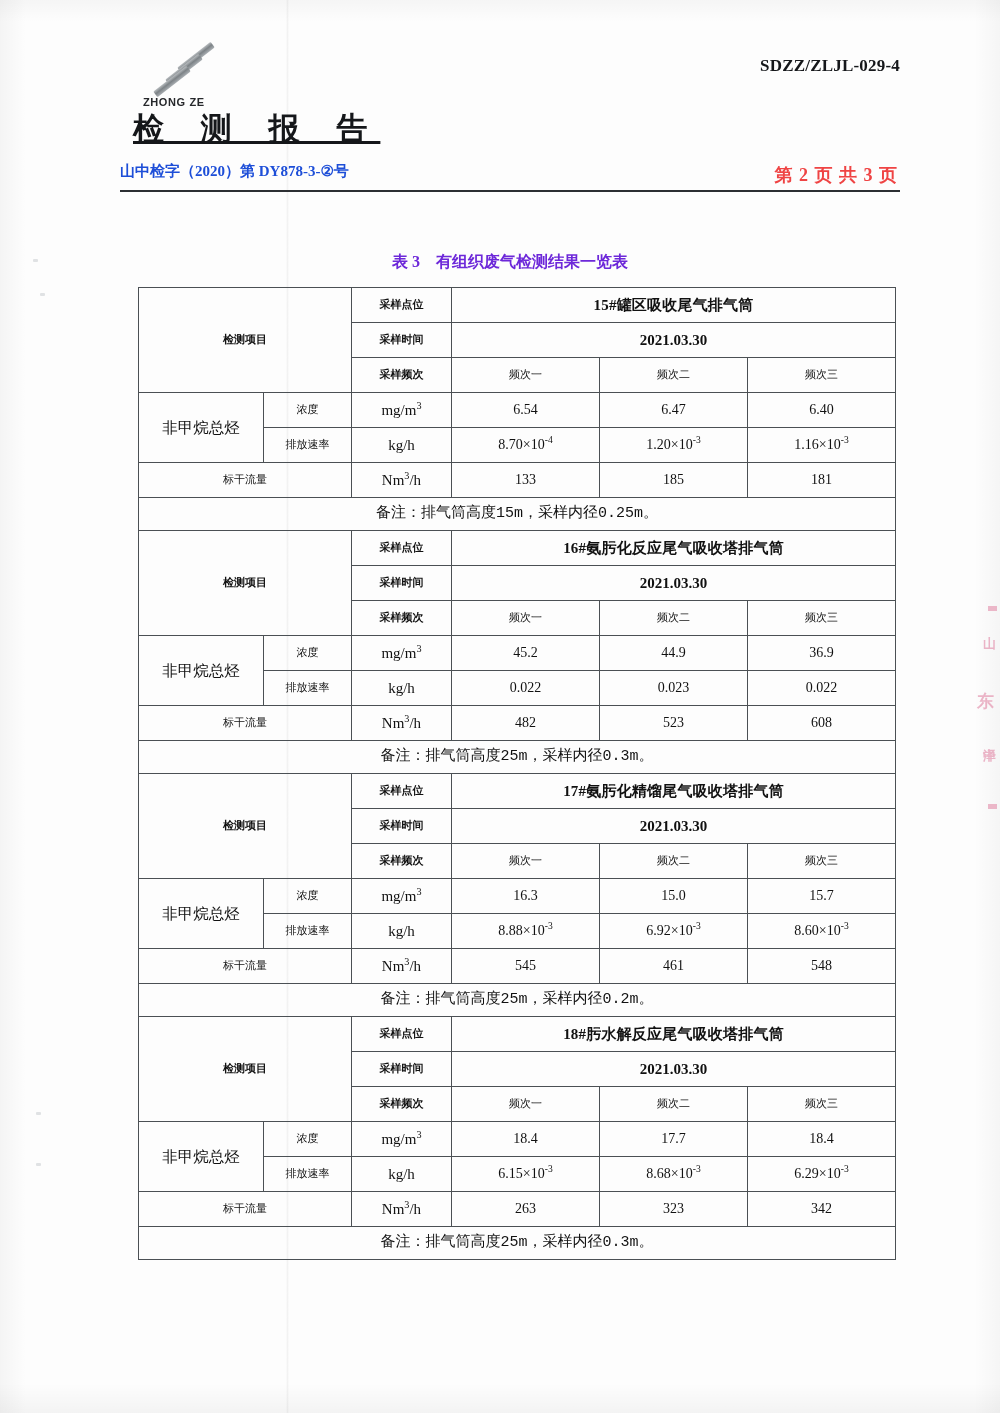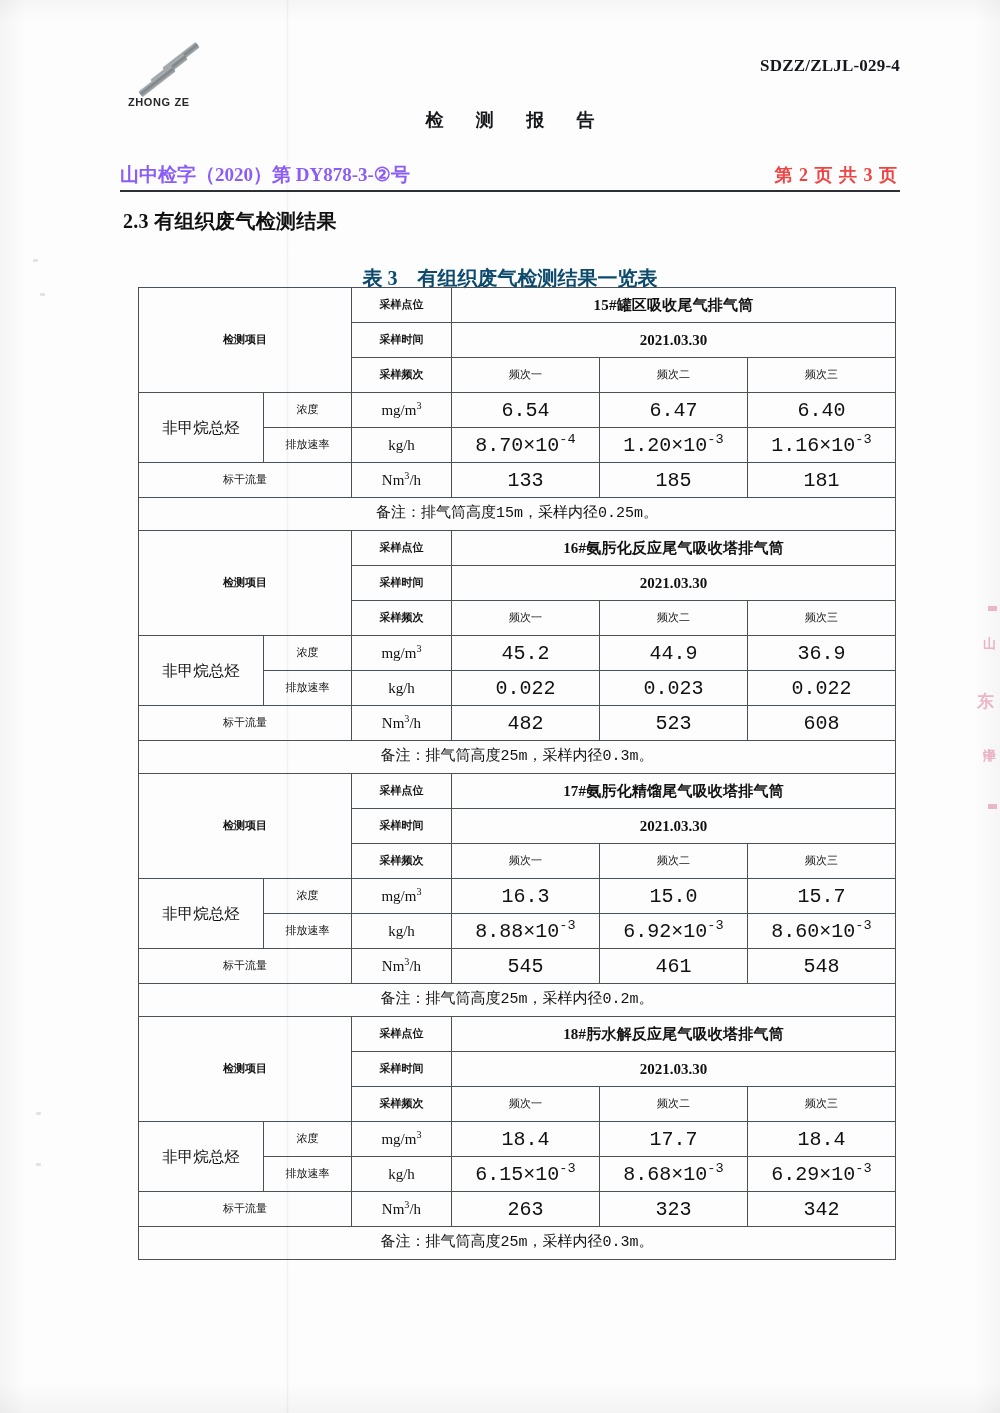--- a/index.html
+++ b/index.html
@@ -61,21 +61,21 @@
     width: 780px;
   }
 
   
   #header-area {
     position: relative;
     height: 148px;
   }
   #logo {
     position: absolute;
-    left: 8px;
+    left: 23px;
     top: 52px;
     width: 96px;
     height: 62px;
   }
   #logo .bars {
     position: relative;
     width: 72px;
     height: 44px;
     margin-left: 8px;
   }
@@ -110,44 +110,45 @@
     font-weight: bold;
     letter-spacing: 0.2px;
     color: #15171a;
   }
 
   #report-title {
     position: absolute;
     left: 0;
     right: 0;
     top: 108px;
-    text-align: center;
+    text-align: left;
     font-family: "DejaVu Serif", "Liberation Serif", serif;
-    font-size: 18px;
+    font-size: 31px;
     font-weight: bold;
     letter-spacing: 13px;
     padding-left: 13px;
     color: #15171a;
     white-space: pre;
+    text-decoration: underline;
   }
 
   #sub-line {
     position: absolute;
     left: 0;
     right: 0;
     top: 162px;
     height: 26px;
   }
   #report-no {
     position: absolute;
     left: 0;
     top: 0;
-    font-size: 19px;
-    font-weight: bold;
-    color: #8b5cf6;
+    font-size: 15px;
+    font-weight: bold;
+    color: #1d4ed8;
     white-space: nowrap;
   }
   #page-no {
     position: absolute;
     right: 2px;
     top: 1px;
     font-size: 18px;
     font-weight: bold;
     color: #ef4444;
     white-space: nowrap;
@@ -173,25 +174,24 @@
     letter-spacing: 0.3px;
   }
 
   
   #table-caption {
     position: absolute;
     left: 0;
     right: 0;
     top: 252px;
     text-align: center;
-    font-size: 20px;
-    font-weight: bold;
-    color: #0c4a6e;
+    font-size: 16px;
+    font-weight: bold;
+    color: #6d28d9;
     white-space: pre;
-    margin-top: 13px;
   }
 
   
   #report-table {
     position: absolute;
     left: 18px;
     top: 287px;
     width: 757px;
     border-collapse: collapse;
     table-layout: fixed;
@@ -214,21 +214,21 @@
   .c-f3     { width: 148px; }
 
   tr.r-point td, tr.r-time td, tr.r-freq td { height: 34px; }
   tr.r-conc td, tr.r-rate td, tr.r-flow td { height: 34px; }
   tr.r-note td { height: 32px; font-family: Liberation Mono, monospace; }
 
   .lbl-bold   { font-weight: bold; }
   .site-name  { font-weight: bold; font-size: 15px; letter-spacing: 0.2px; }
   .samp-date  { font-weight: bold; font-size: 15px; font-family: "Liberation Serif", serif; }
   .unit-cell  { font-family: "Liberation Serif", serif; font-size: 15px; }
-  .val-cell   { font-family: Liberation Mono, monospace; font-size: 20px; }
+  .val-cell   { font-family: Liberation Serif, serif; font-size: 14px; }
   .note-cell  {
     text-align: left;
     padding-left: 10px;
     font-size: 15px;
   }
   .vert-item  { font-weight: normal; font-size: 15.5px; margin-top: 13px; }
   .hdr-label  { font-size: 11px; }
   sup { font-size: 0.68em; vertical-align: super; line-height: 0; }
 
   
@@ -310,21 +310,20 @@
       <div id="report-title">检 测 报 告</div>
 
       <div id="sub-line">
         <div id="report-no">山中检字（2020）第 DY878-3-②号</div>
         <div id="page-no">第 2 页  共 3 页</div>
       </div>
 
       <div id="header-rule"></div>
     </div>
 
-    <div id="section-heading">2.3 有组织废气检测结果</div>
 
     <div id="table-caption">表 3　有组织废气检测结果一览表</div>
 
     <table id="report-table">
       <colgroup>
         <col class="c-item">
           <col class="c-sub">
           <col class="c-unit">
         <col class="c-f1">
           <col class="c-f2">

